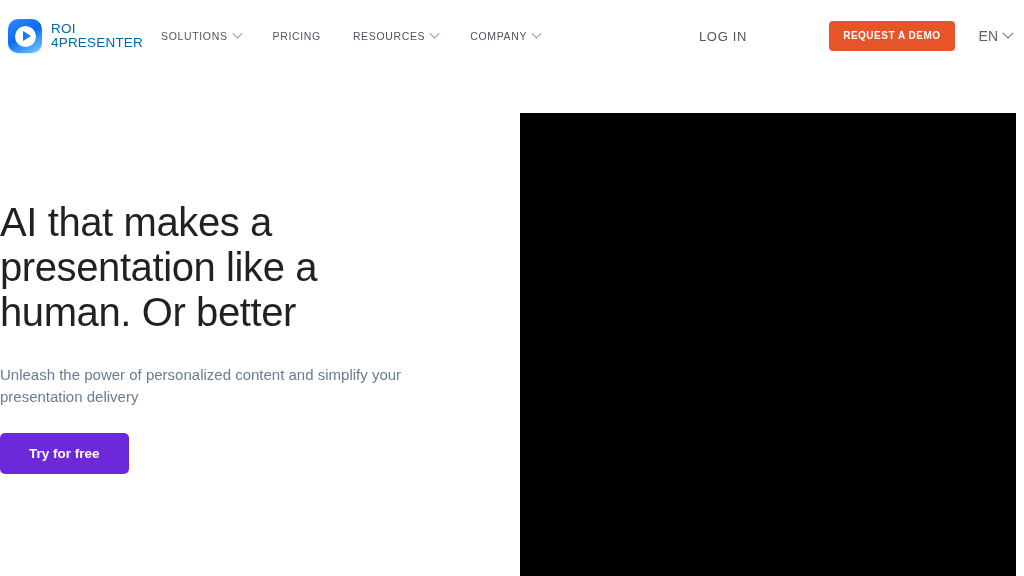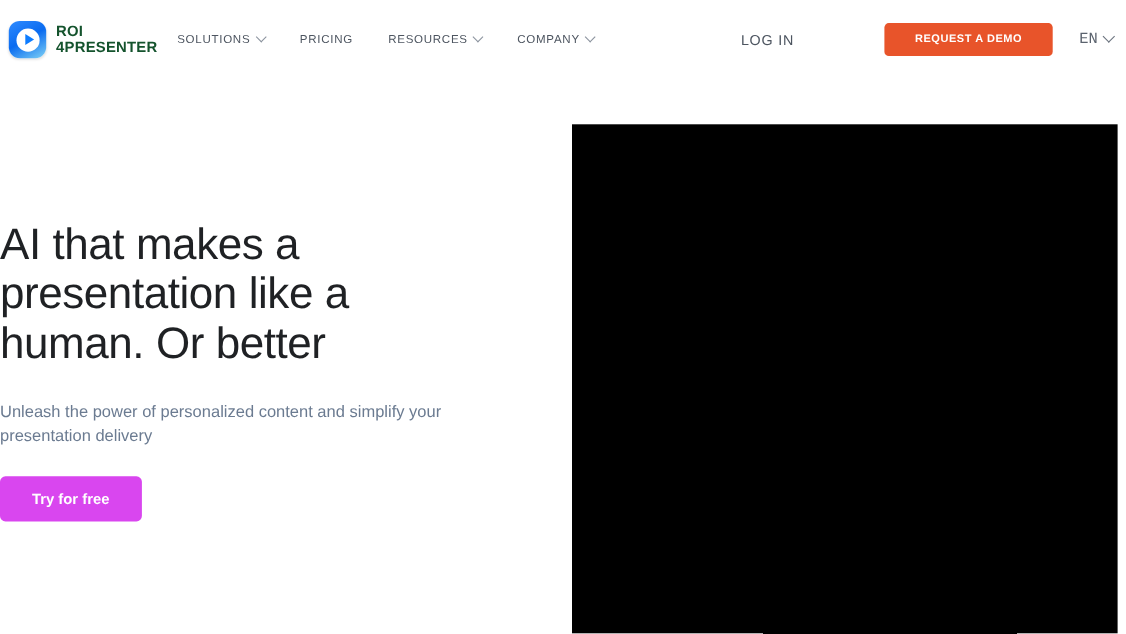--- a/index.html
+++ b/index.html
@@ -64,23 +64,23 @@
     border-bottom: 5px solid transparent;
     margin-left: 3px;
   }
   .brand-text {
     display: flex;
     flex-direction: column;
     line-height: 1.02;
   }
   .brand-text span {
     font-size: 13.5px;
-    font-weight: bold;
+    font-weight: normal;
     letter-spacing: .2px;
-    color: #14532d;
+    color: #0369a1;
     white-space: nowrap;
   }
 
   .nav {
     display: flex;
     align-items: center;
     margin-left: 18px;
     gap: 32px;
   }
   .nav-item {
@@ -123,35 +123,34 @@
   .demo-btn {
     background: #e8542a;
     color: #ffffff;
     border: none;
     border-radius: 4px;
     font-family: "Liberation Sans", sans-serif;
     font-size: 10px;
     font-weight: bold;
     letter-spacing: .5px;
     text-transform: uppercase;
-    padding: 10px 28px;
+    padding: 10px 14px;
     cursor: pointer;
     white-space: nowrap;
     line-height: 1;
   }
   .lang {
     display: flex;
     align-items: center;
     gap: 6px;
     margin-left: 24px;
     font-size: 14px;
     color: #5b636e;
     cursor: pointer;
     white-space: nowrap;
-    font-family: Liberation Mono, monospace;
   }
   .lang .chev { width: 8px; height: 8px; border-color: #6b737e; }
 
   
   .hero-left {
     position: absolute;
     left: 0;
     top: 200px;
     width: 500px;
   }
@@ -167,21 +166,21 @@
   .subhead {
     margin-top: 30px;
     font-size: 15px;
     line-height: 1.42;
     color: #6b7b91;
     max-width: 470px;
   }
   .try-btn {
     margin-top: 26px;
     display: inline-block;
-    background: #d946ef;
+    background: #6d28d9;
     color: #ffffff;
     border: none;
     border-radius: 5px;
     font-family: "Liberation Sans", sans-serif;
     font-size: 13.5px;
     font-weight: bold;
     padding: 14px 29px;
     cursor: pointer;
     line-height: 1;
   }

